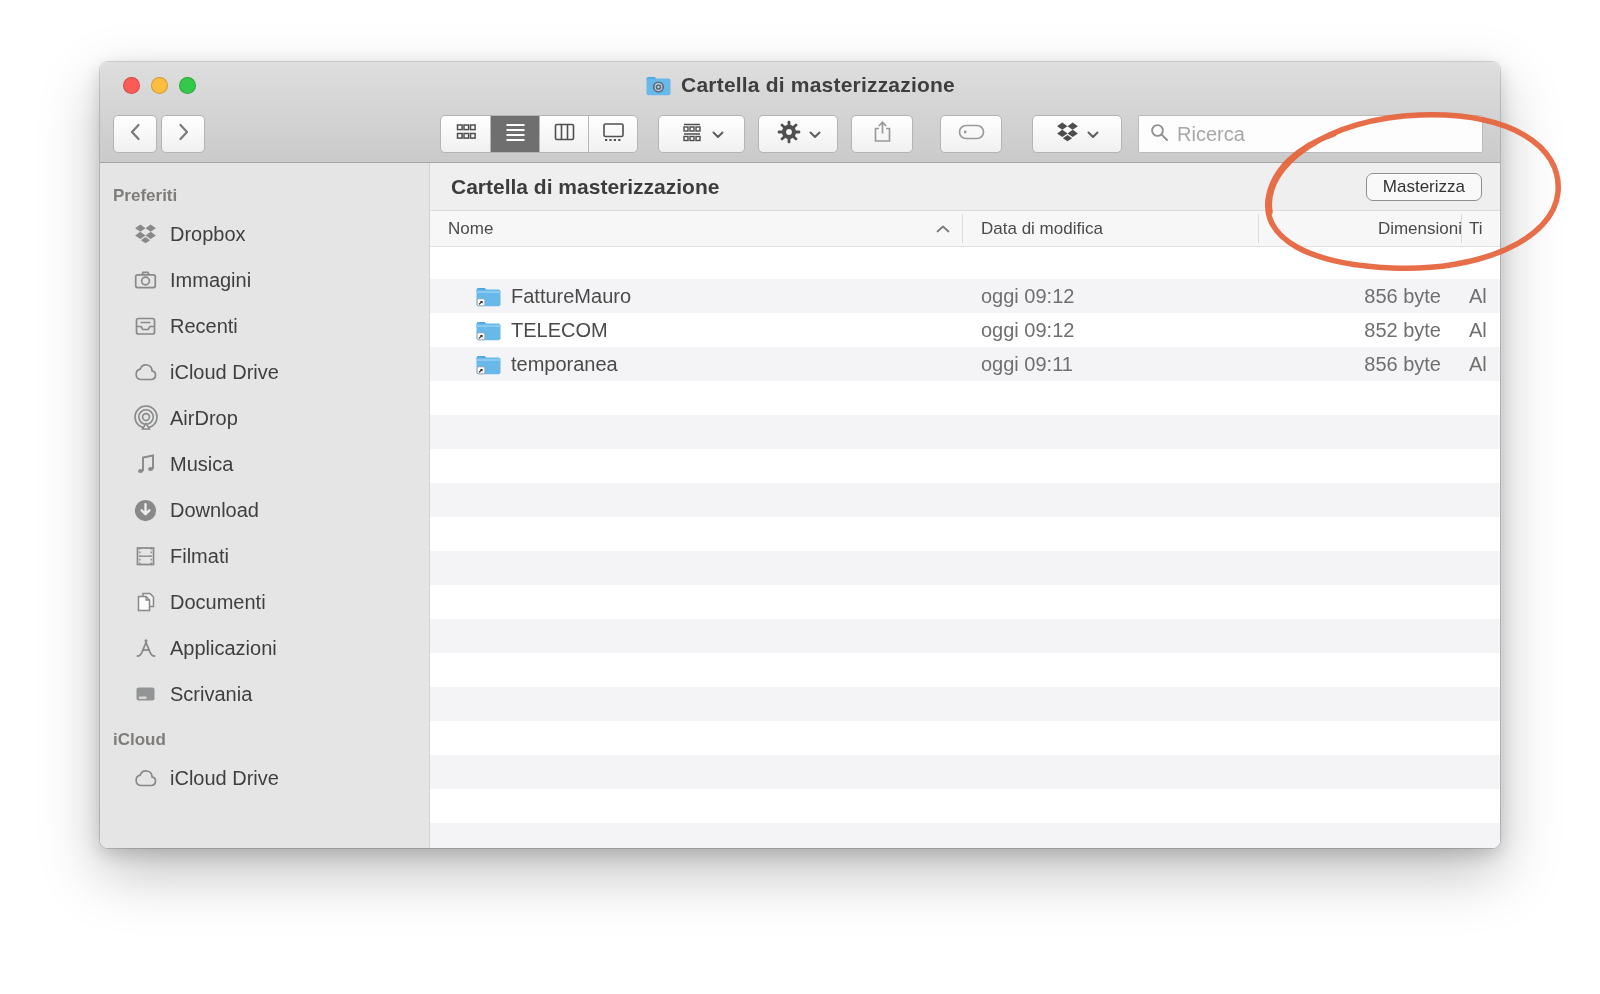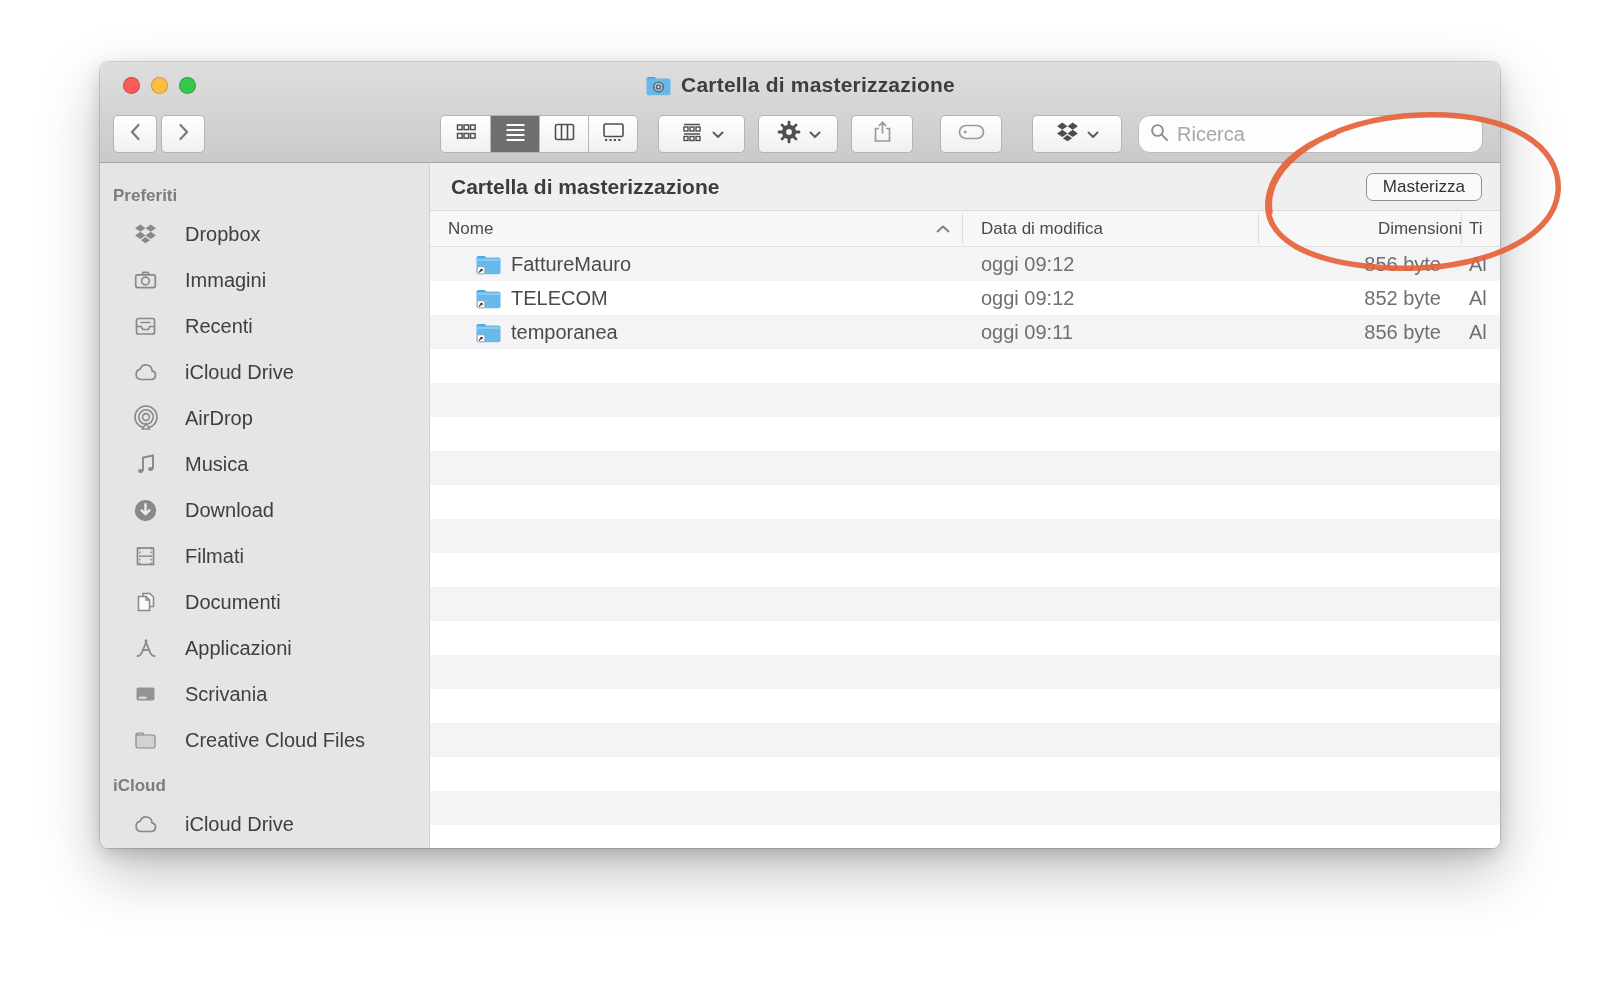--- a/index.html
+++ b/index.html
@@ -29,51 +29,51 @@
     color:#5a5a5a;
   }
   .seg{ position:absolute; top:7px; left:340px; height:38px; display:flex;
         border:1px solid #b5b4b4; border-radius:5px; overflow:hidden;
         background:linear-gradient(#ffffff,#f1f0f0); }
   .seg-cell{ width:49px; height:100%; display:flex; align-items:center; justify-content:center; border-left:1px solid #b9b8b8; }
   .seg-cell:first-child{ border-left:none; }
   .seg-cell.selected{ background:#6f6f6f; }
   .search-field{
     position:absolute; top:7px; left:1038px; width:345px; height:38px;
-    background:#fdfdfd; border:1px solid #bcbbbb; border-radius:12px;
+    background:#fdfdfd; border:1px solid #bcbbbb; border-radius:2px;
     display:flex; align-items:center; padding:0 11px; gap:8px;
   }
   .search-field input{
     border:none; outline:none; background:transparent; flex:1;
     font-family:"Liberation Sans","DejaVu Sans",sans-serif; font-size:20px; color:#444;
   }
   .search-field input::placeholder{ color:#a8a8a8; }
 
   
   .content{ flex:1; display:flex; min-height:0; }
   .sidebar{ width:330px; flex:0 0 auto; background:#e5e5e5; border-right:1px solid #d5d3d1; padding-top:10px; overflow:hidden; }
   .section-label{ margin:13px 0 5px 13px; font-size:17px; font-weight:700; color:#7f7d7b; }
-  .side-item{ display:flex; align-items:center; gap:26px; height:46px; padding-left:32px; font-size:20px; color:#3f3f3f; }
+  .side-item{ display:flex; align-items:center; gap:11px; height:46px; padding-left:32px; font-size:20px; color:#3f3f3f; }
   .side-icon{ width:27px; height:26px; display:flex; align-items:center; justify-content:center; color:#87898b; flex:0 0 auto; }
 
   .main{ flex:1; display:flex; flex-direction:column; background:#fff; min-width:0; }
   .main-header{ height:48px; flex:0 0 auto; background:#f0efef; border-bottom:1px solid #dcdbdb;
                 display:flex; align-items:center; justify-content:space-between; padding:0 18px 0 21px; }
   .main-title{ font-size:21px; font-weight:700; color:#3c3c3c; }
   .burn-btn{
     font-family:"Liberation Sans","DejaVu Sans",sans-serif;
     font-size:17px; color:#333; background:rgba(255,255,255,.6);
     border:1px solid #8f8f8f; border-radius:7px; padding:3px 16px; line-height:20px;
   }
   .col-header{ height:36px; flex:0 0 auto; background:#f7f7f8; border-bottom:1px solid #e1e1e2; position:relative;
                font-size:17px; color:#4b4b4b; }
   .col-cell{ position:absolute; top:0; height:100%; display:flex; align-items:center; }
   .col-div{ position:absolute; top:3px; bottom:3px; width:1px; background:#dcdcdd; }
   .rows{ flex:1; position:relative; overflow:hidden;
-         background:repeating-linear-gradient(180deg,#f4f4f6 0px,#f4f4f6 34px,#ffffff 34px,#ffffff 68px); }
+         background:repeating-linear-gradient(180deg,#f4f4f6 0px,#f4f4f6 34px,#ffffff 34px,#ffffff 68px);margin-top:32px; }
   .file-row{ position:absolute; left:0; right:0; height:34px; }
   .file-row span{ position:absolute; top:0; height:34px; display:flex; align-items:center; font-size:20px; }
   .cell-icon{ left:45px; }
   .cell-name{ left:81px; color:#4a4a4a; }
   .cell-mod{ left:551px; color:#6f6f6f; }
   .cell-size{ left:828px; width:183px; justify-content:flex-end; color:#6f6f6f; }
   .cell-kind{ left:1039px; color:#6f6f6f; }
 
   .annotation-layer{ position:absolute; left:0; top:0; width:1600px; height:994px; pointer-events:none; z-index:40; }
 </style>
@@ -318,29 +318,20 @@
           <span class="side-label">Applicazioni</span>
         </div>
         <div class="side-item">
           <span class="side-icon">
             <svg width="25" height="24" viewBox="0 0 24 24">
               <rect x="3" y="5.5" width="18" height="13" rx="2" fill="#929496"></rect>
               <rect x="5.2" y="14.6" width="8" height="2.4" rx="1.2" fill="#d7d6d5"></rect>
             </svg>
           </span>
           <span class="side-label">Scrivania</span>
-        </div>
-        <div class="side-item">
-          <span class="side-icon">
-            <svg width="25" height="22" viewBox="0 0 24 22">
-              <path d="M2.5 7 V5.8 a1.8 1.8 0 0 1 1.8-1.8 h4.9 l2.1 2.6 z" fill="#cecccb" stroke="#87898b" stroke-width="1.2"></path>
-              <rect x="2.5" y="6" width="19" height="13" rx="1.8" fill="#d4d2d0" stroke="#87898b" stroke-width="1.2"></rect>
-            </svg>
-          </span>
-          <span class="side-label">Creative Cloud Files</span>
         </div>
         <div class="section-label">iCloud</div>
         <div class="side-item">
           <span class="side-icon">
             <svg width="26" height="22" viewBox="0 0 26 20">
               <path d="M7.6 17.5 h10.8 a4.4 4.4 0 0 0 .6 -8.7 A6 6 0 0 0 7.3 7.1 a5.3 5.3 0 0 0 .3 10.4 Z" fill="none" stroke="#87898b" stroke-width="1.7"></path>
             </svg>
           </span>
           <span class="side-label">iCloud Drive</span>
         </div>

